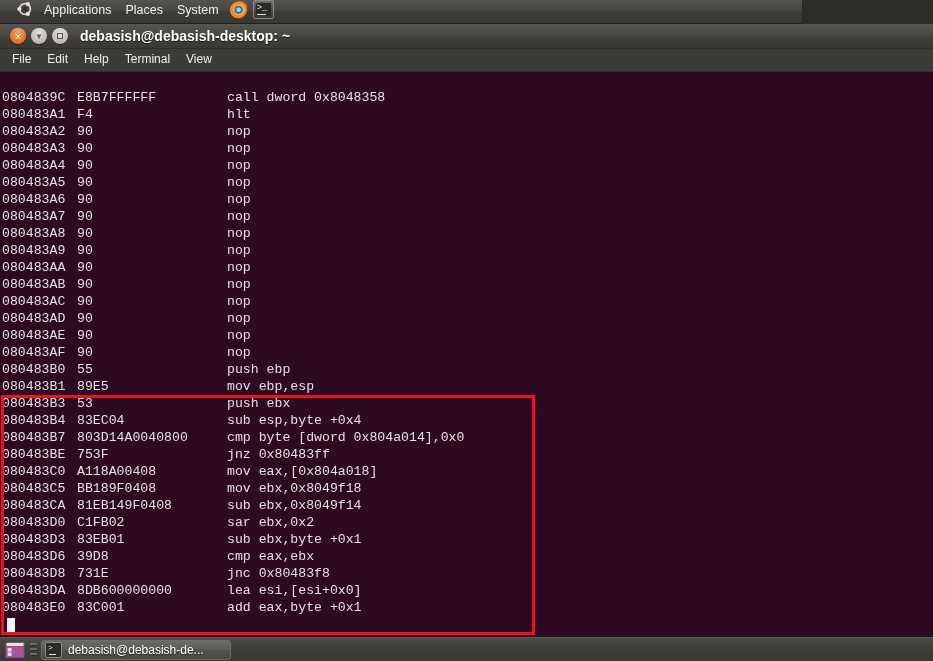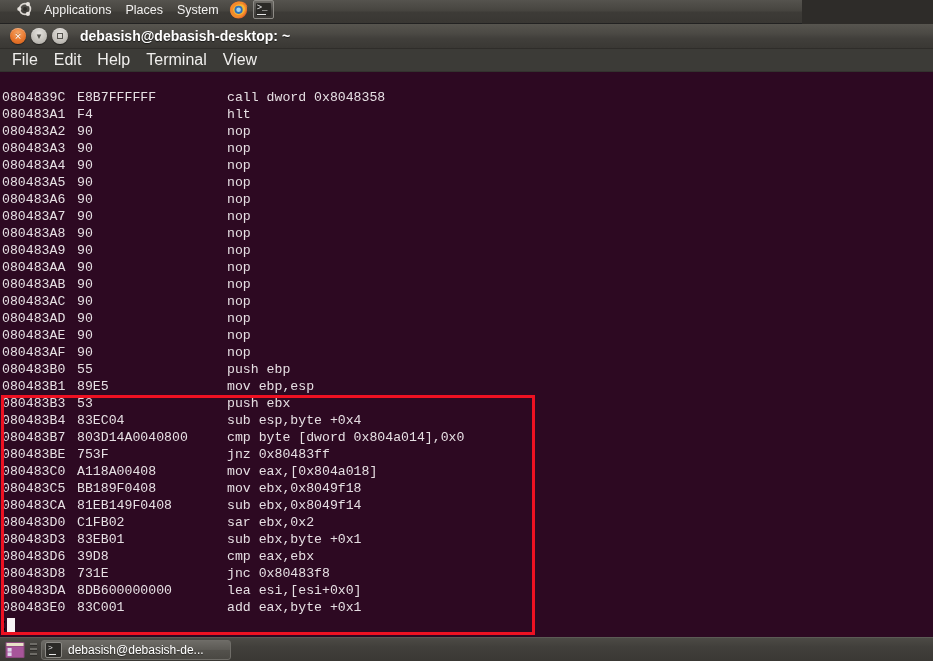--- a/index.html
+++ b/index.html
@@ -141,21 +141,21 @@
   #menubar {
     height: 22px;
     background: #3c3b37;
     display: flex;
     align-items: center;
     padding-left: 4px;
     border-bottom: 1px solid #33322e;
   }
   .menu-item {
     color: #f0efed;
-    font-size: 16px;
+    font-size: 12px;
     padding: 2px 8px 3px 8px;
     line-height: 15px;
     white-space: nowrap;
     cursor: default;
   }
 
   
   #terminal {
     position: relative;
     height: 566px;

